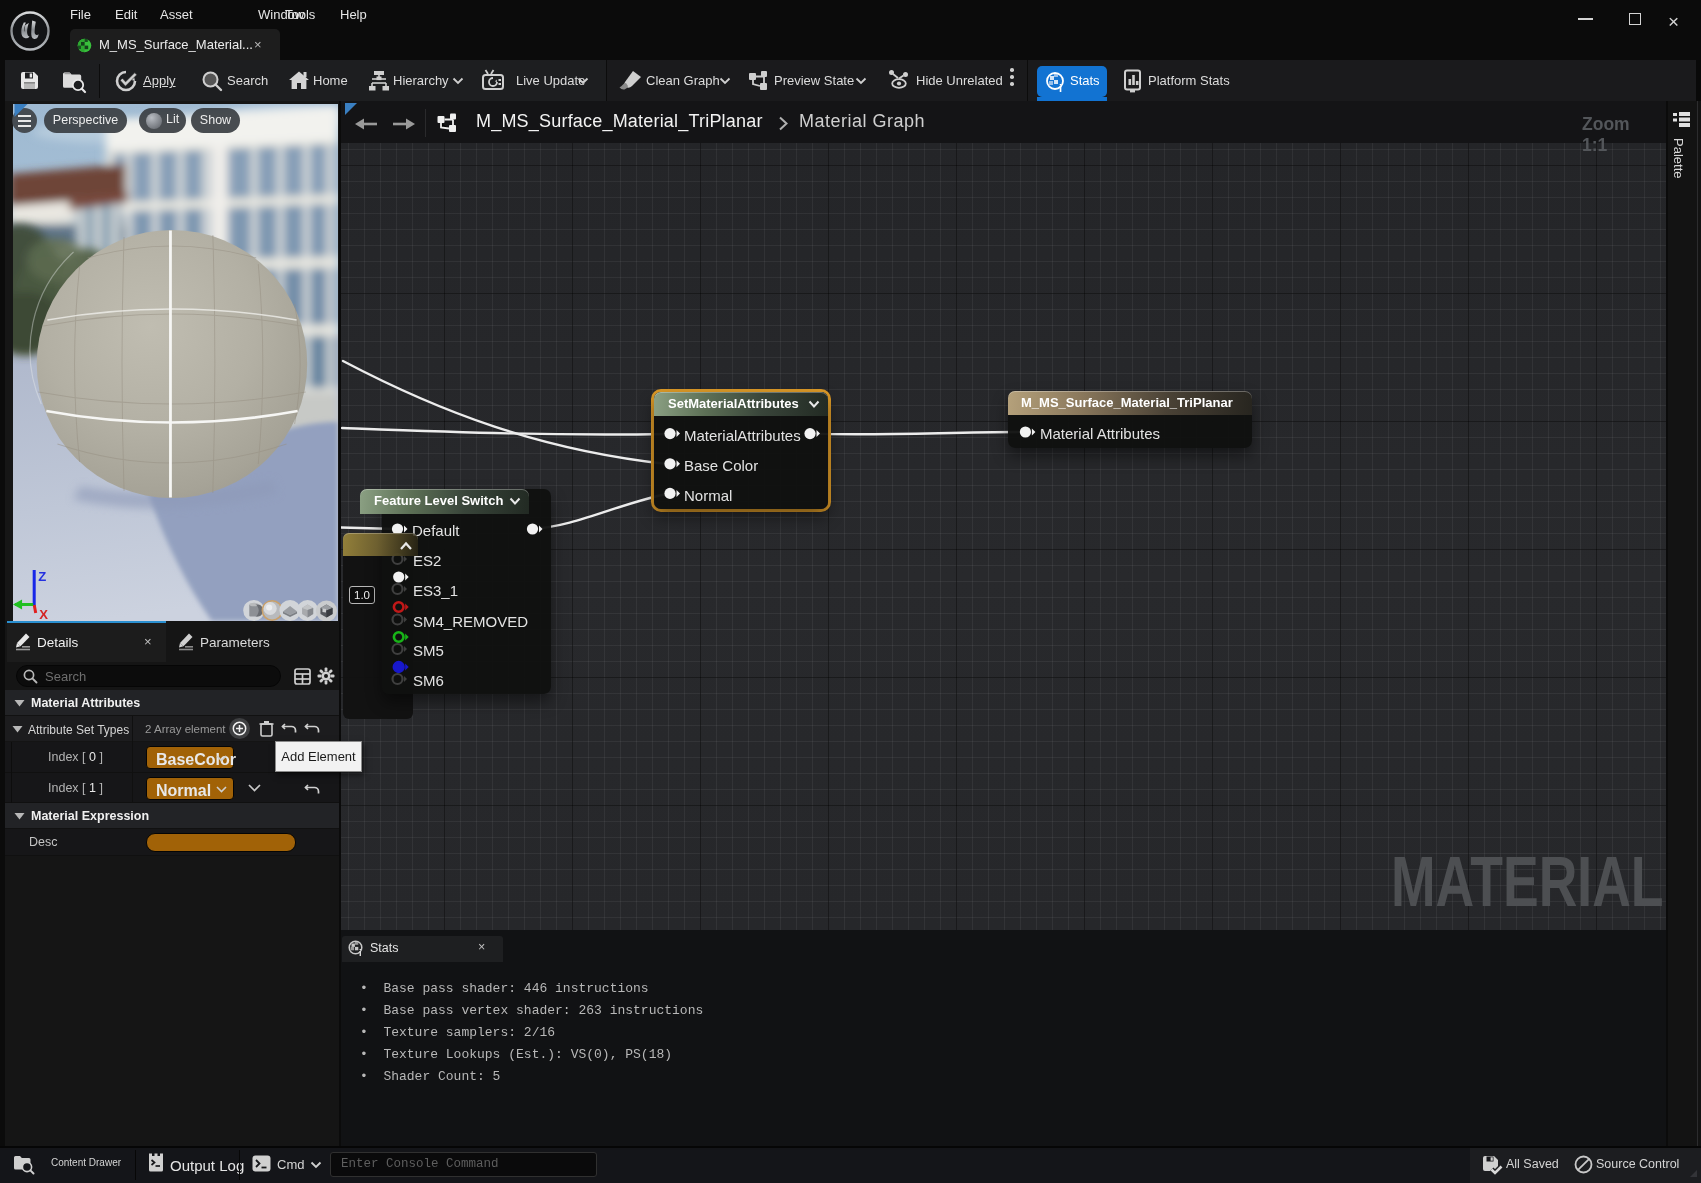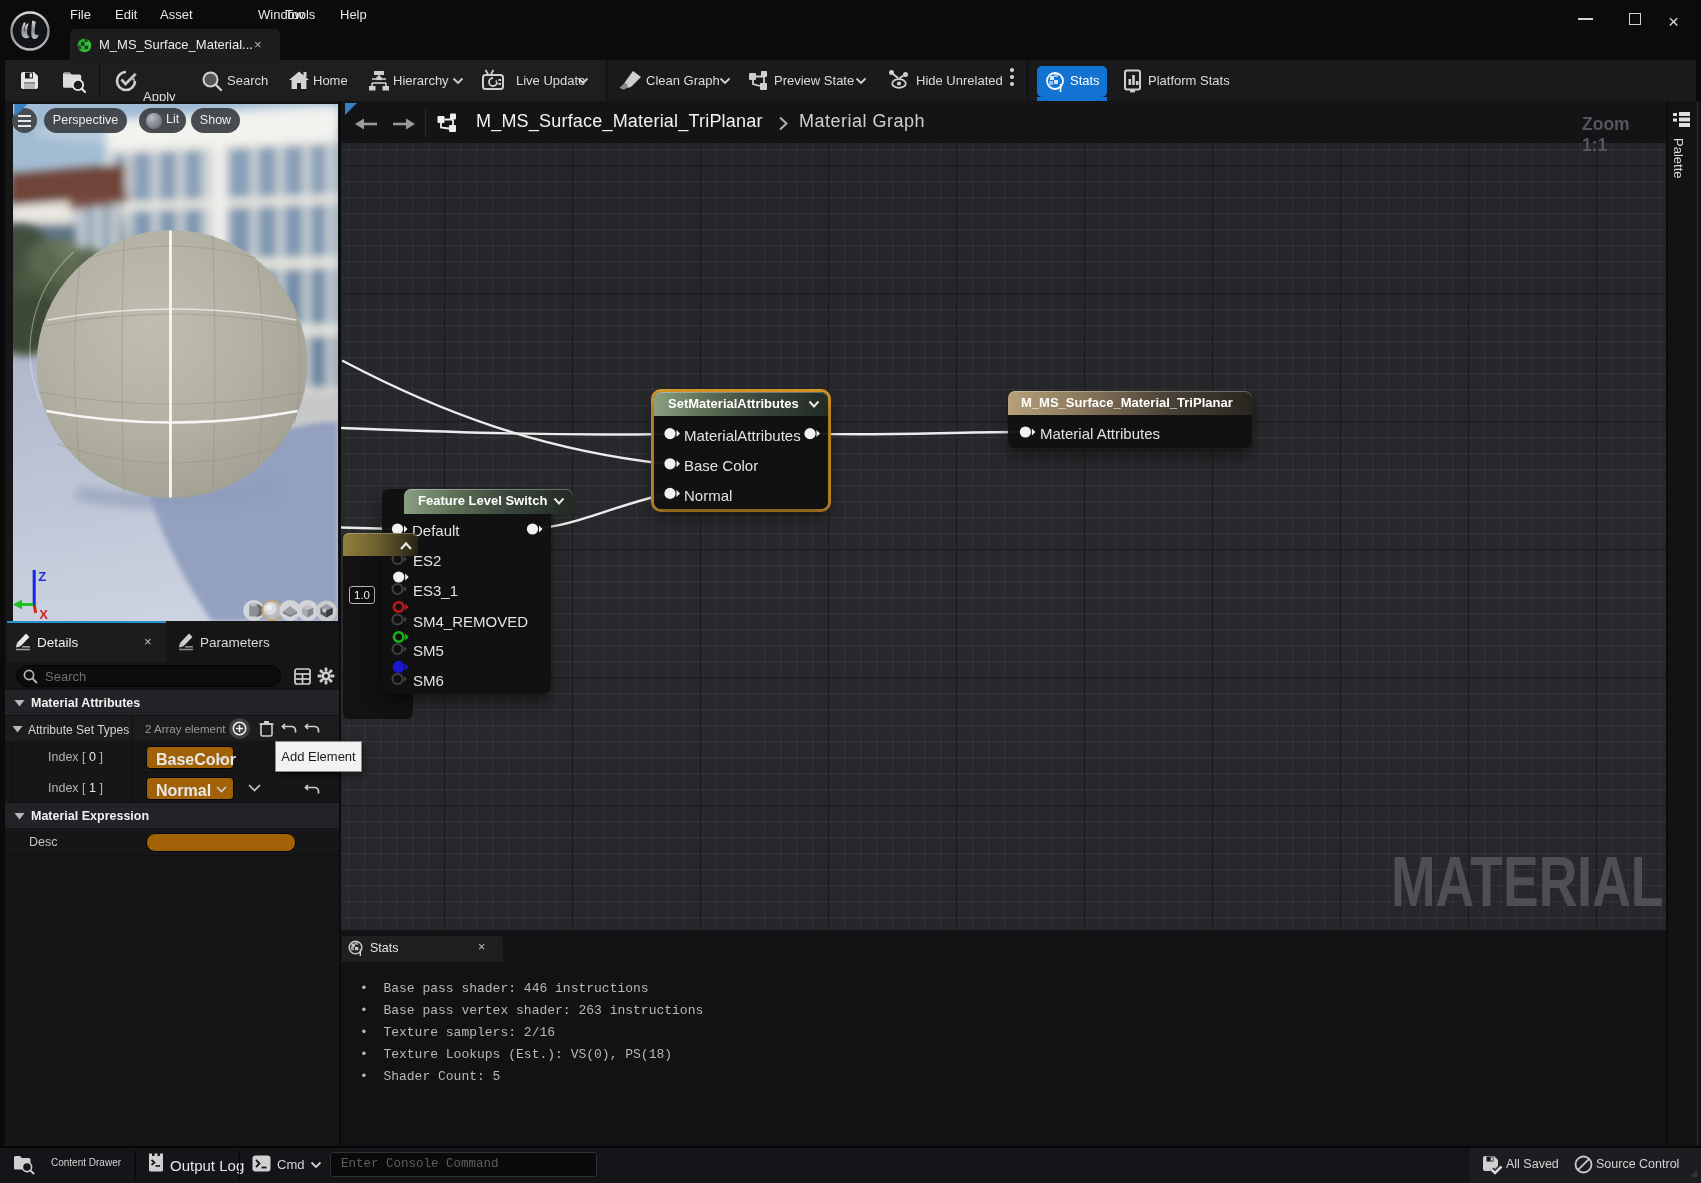--- a/index.html
+++ b/index.html
@@ -94,21 +94,21 @@
     <circle cx="16" cy="15" r="5.2" fill="#1d1e20" stroke="#e8e8e8" stroke-width="1.8"></circle>
     <line x1="19.8" y1="18.8" x2="23" y2="22" stroke="#e8e8e8" stroke-width="2.2" stroke-linecap="round"></line>
   </svg>
   <div class="abs sep" style="left:99px;top:64px;height:34px;"></div>
   <svg class="abs" style="left:114px;top:69px;" width="24" height="24" viewBox="0 0 24 24">
     <path d="M12 3 a9 9 0 1 0 9 9" fill="none" stroke="#cfcfcf" stroke-width="2.6"></path>
     <path d="M21 12 l-3.4 -1 l2.4 -3.4 z" fill="#cfcfcf"></path>
     <path d="M7.5 10.5 l4 4.5 L22 4.5" fill="none" stroke="#4a4a4a" stroke-width="3.6"></path>
     <path d="M7.5 10.5 l4 4.5 L21.5 5" fill="none" stroke="#cfcfcf" stroke-width="2.4"></path>
   </svg>
-  <div class="abs tbtxt" style="left:143px;top:89px;text-decoration:underline;">Apply</div>
+  <div class="abs tbtxt" style="left:143px;top:73px;text-decoration:underline;">Apply</div>
   <svg class="abs" style="left:201px;top:70px;" width="22" height="22" viewBox="0 0 22 22">
     <circle cx="9.5" cy="9.5" r="7" fill="#555" stroke="#cfcfcf" stroke-width="2"></circle>
     <line x1="14.5" y1="14.5" x2="20" y2="20" stroke="#cfcfcf" stroke-width="2.4" stroke-linecap="round"></line>
   </svg>
   <div class="abs tbtxt" style="left:227px;top:73px;">Search</div>
   <svg class="abs" style="left:288px;top:70px;" width="22" height="21" viewBox="0 0 22 21">
     <path d="M11 1.5 L21 10 h-2.6 v9 h-5.4 v-6 h-4 v6 H3.6 v-9 H1 z" fill="#d4d4d4"></path>
     <rect x="15.5" y="2" width="3" height="5" fill="#d4d4d4"></rect>
   </svg>
   <div class="abs tbtxt" style="left:313px;top:73px;">Home</div>
@@ -510,21 +510,21 @@
   <div class="abs" style="left:1582px;top:114px;color:#53565a;font-size:17.5px;font-weight:bold;">Zoom 1:1</div>
 
   <div class="abs" style="left:343px;top:533px;width:75px;height:23px;border-radius:6px 6px 0 0;background:linear-gradient(95deg,#93803a 0%,#6e6030 45%,rgba(40,36,20,0.85) 100%);box-shadow:inset 0 1px 0 rgba(255,255,255,0.25);z-index:5;"></div>
   <div class="abs" style="left:343px;top:556px;width:70px;height:163px;background:rgba(18,18,18,0.97);border-radius:0 0 6px 6px;"></div>
   <svg class="abs" style="left:399px;top:541px;z-index:6;" width="14" height="10" viewBox="0 0 14 10">
       <path d="M2 8 L7 2.5 L12 8" fill="none" stroke="#e8e8e8" stroke-width="2.2"></path>
     </svg>
   <div class="abs" style="left:349px;top:586px;width:26px;height:18px;background:#0d0d0d;border:1.2px solid #b8b8b8;border-radius:3px;color:#ececec;font-size:11.5px;text-align:center;line-height:16px;">1.0</div>
 
   <div class="abs node" style="left:382px;top:489px;width:169px;height:205px;"></div>
-  <div class="abs nhead" style="left:404px;top:489px;width:169px;background:linear-gradient(95deg,#8ba083 0%,#5d7056 30%,#39453a 62%,#222a23 100%);box-shadow:inset 0 1px 0 rgba(255,255,255,0.3);">
+  <div class="abs nhead" style="left:360px;top:489px;width:169px;background:linear-gradient(95deg,#8ba083 0%,#5d7056 30%,#39453a 62%,#222a23 100%);box-shadow:inset 0 1px 0 rgba(255,255,255,0.3);">
       <span style="position:absolute;left:14px;top:4px;">Feature Level Switch</span>
     <svg style="position:absolute;right:8px;top:8px;" width="12" height="9" viewBox="0 0 12 9">
         <path d="M1.5 1.5 L6 6.5 L10.5 1.5" fill="none" stroke="#e8e8e8" stroke-width="2"></path>
       </svg>
   </div>
 
   <div class="abs node" style="left:1008px;top:391px;width:244px;height:57px;"></div>
   <div class="abs nhead" style="left:1008px;top:391px;width:244px;height:24px;background:linear-gradient(95deg,#b5a17b 0%,#8a785c 30%,#4a4236 65%,#27251f 100%);box-shadow:inset 0 1px 0 rgba(255,255,255,0.3);">
       <span style="position:absolute;left:13px;top:3.5px;">M_MS_Surface_Material_TriPlanar</span>
     </div>

